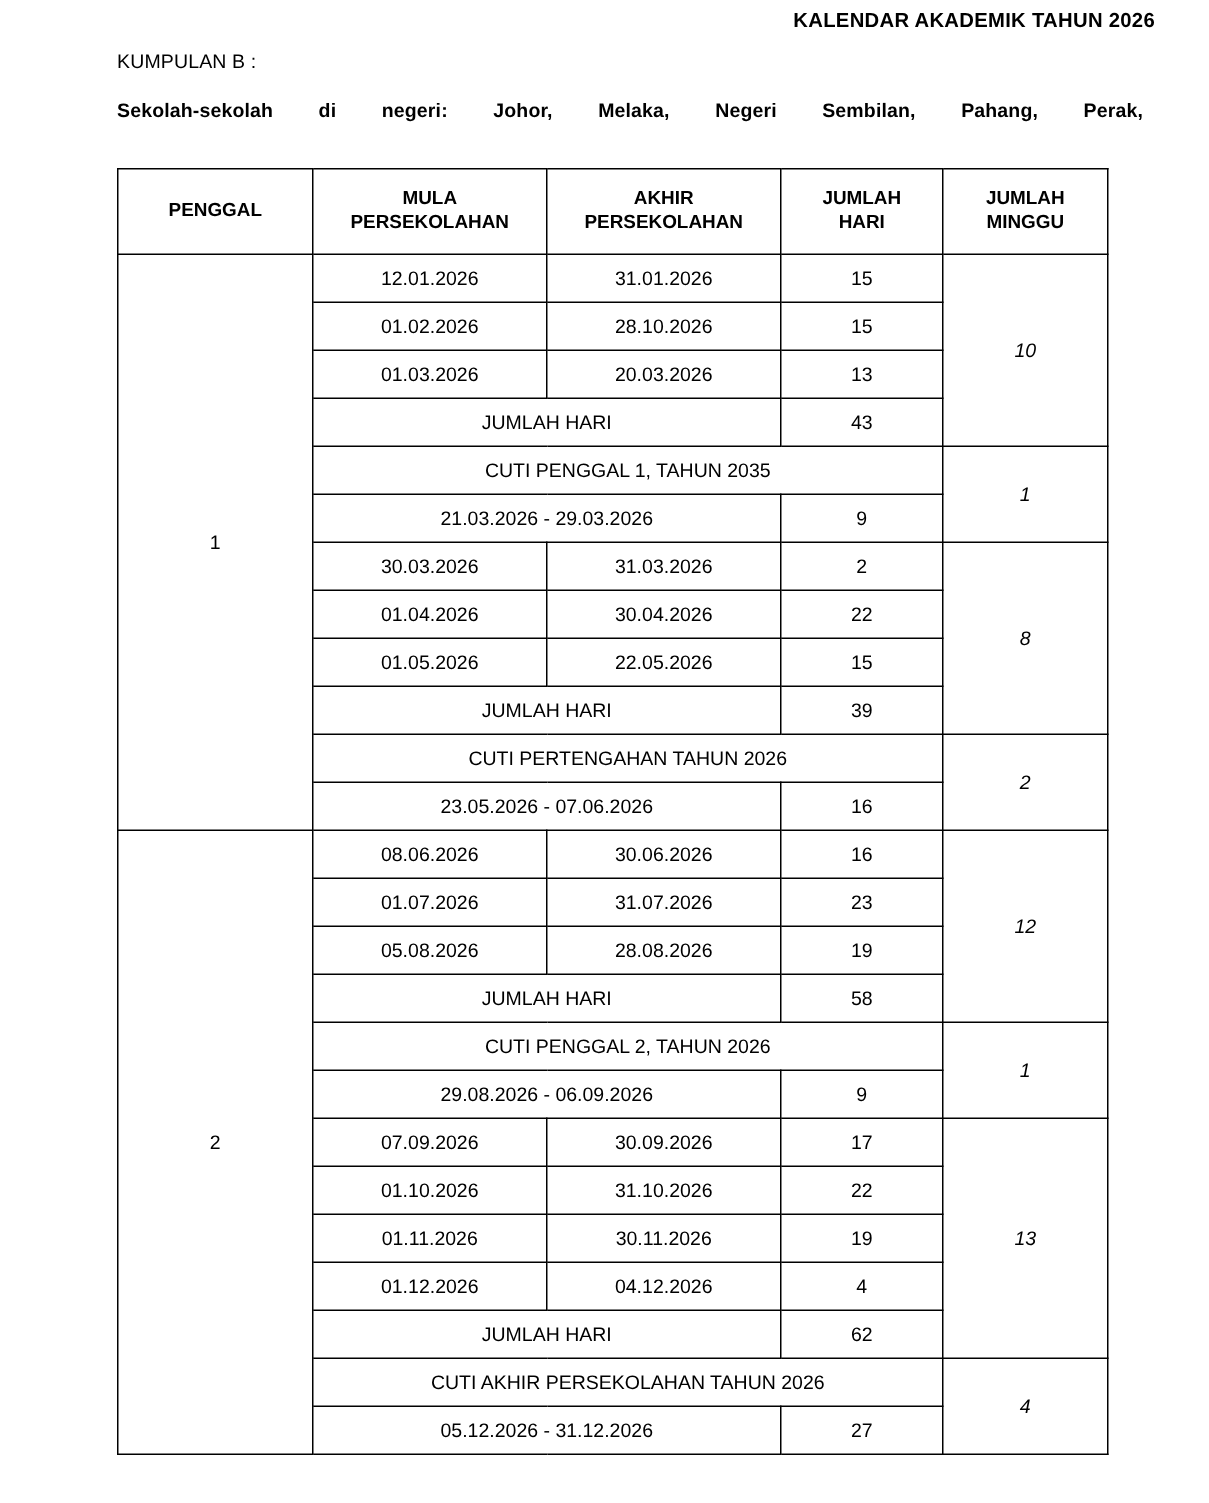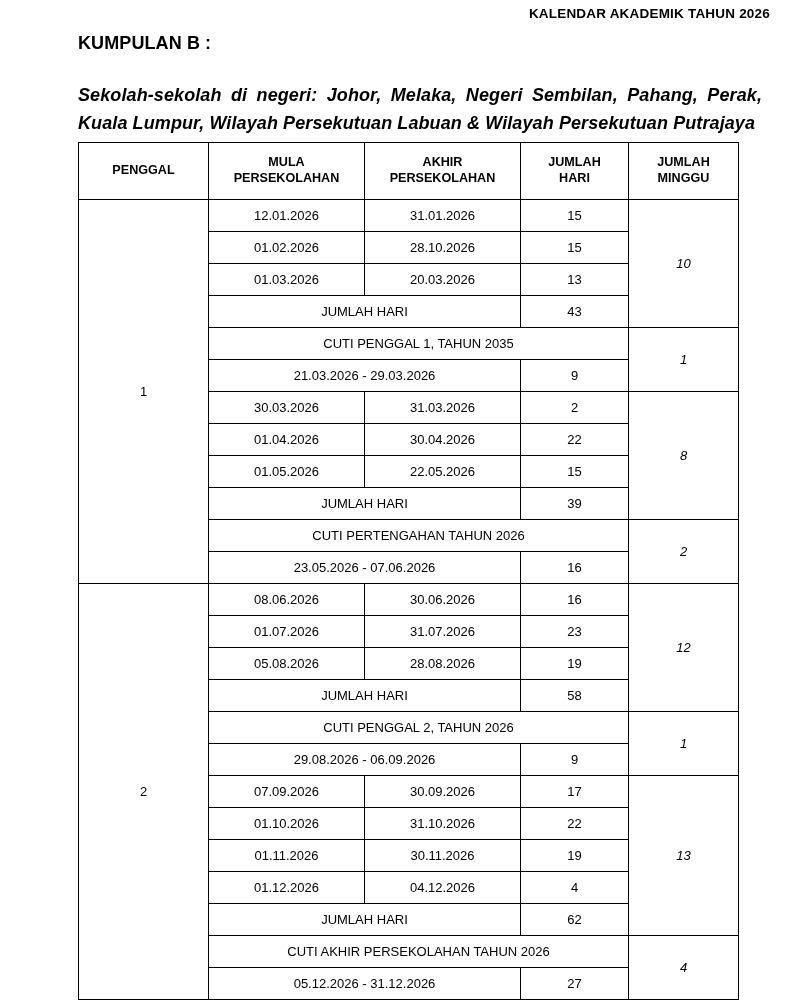--- a/index.html
+++ b/index.html
@@ -22,34 +22,33 @@
   }
   .doc-title {
     text-align: right;
     font-size: 13.5px;
     font-weight: bold;
     letter-spacing: 0.2px;
     margin: 0 0 12px 0;
     padding-left: 10px;
   }
   .group-label {
-    font-size: 18px;
-    font-weight: bold;
-    margin: 0 0 28px 0;
+    font-size: 13px;
+    font-weight: normal;
+    margin: 0 0 16px 0;
     letter-spacing: 0.1px;
   }
   .states-block {
-    font-size: 18px;
+    font-size: 13px;
     font-weight: bold;
     text-align: justify;
     text-align-last: justify;
     line-height: 1.55;
-    margin: 0 8px 4px 0;
+    margin: 0 8px 28px 0;
     letter-spacing: 0.1px;
-    font-style: italic;
   }
   .states-block .last-line {
     text-align-last: left;
   }
   table.cal {
     border-collapse: collapse;
     width: 660px;
     table-layout: fixed;
     padding-left: 16px;
   }
@@ -93,21 +92,20 @@
 <body>
 
 <div class="page">
 
   <div class="doc-title">KALENDAR AKADEMIK TAHUN 2026</div>
 
   <div class="group-label">KUMPULAN B :</div>
 
   <div class="states-block">
     <div>Sekolah-sekolah di negeri: Johor, Melaka, Negeri Sembilan, Pahang, Perak,</div>
-    <div class="last-line">Kuala Lumpur, Wilayah Persekutuan Labuan &amp; Wilayah Persekutuan Putrajaya</div>
   </div>
 
   <table class="cal">
     <colgroup>
       <col class="col-penggal">
       <col class="col-mula">
       <col class="col-akhir">
       <col class="col-hari">
       <col class="col-minggu">
     </colgroup>

